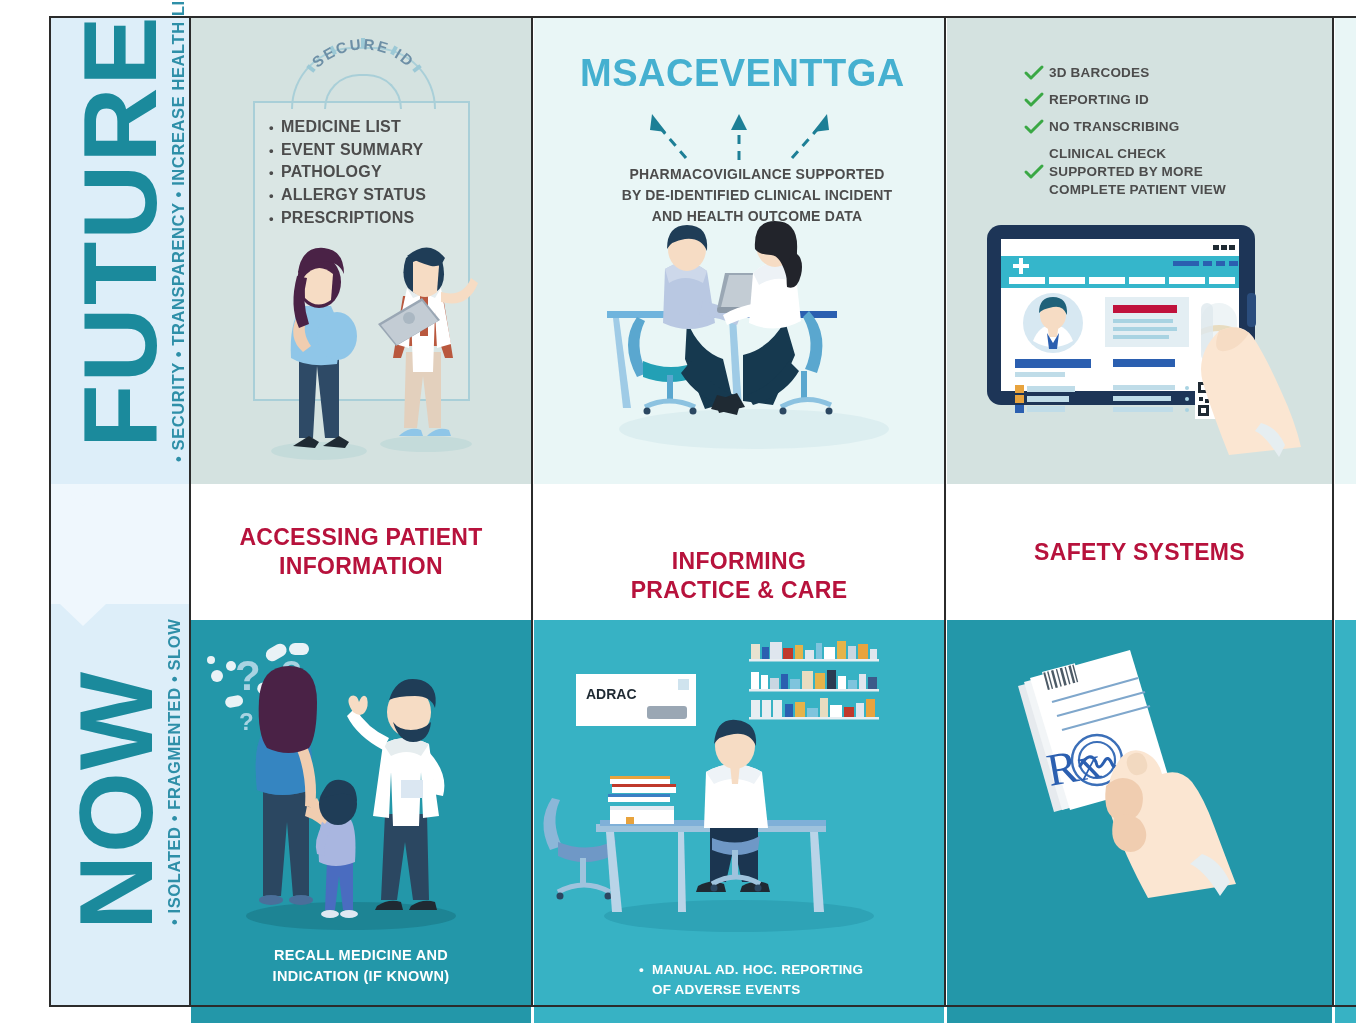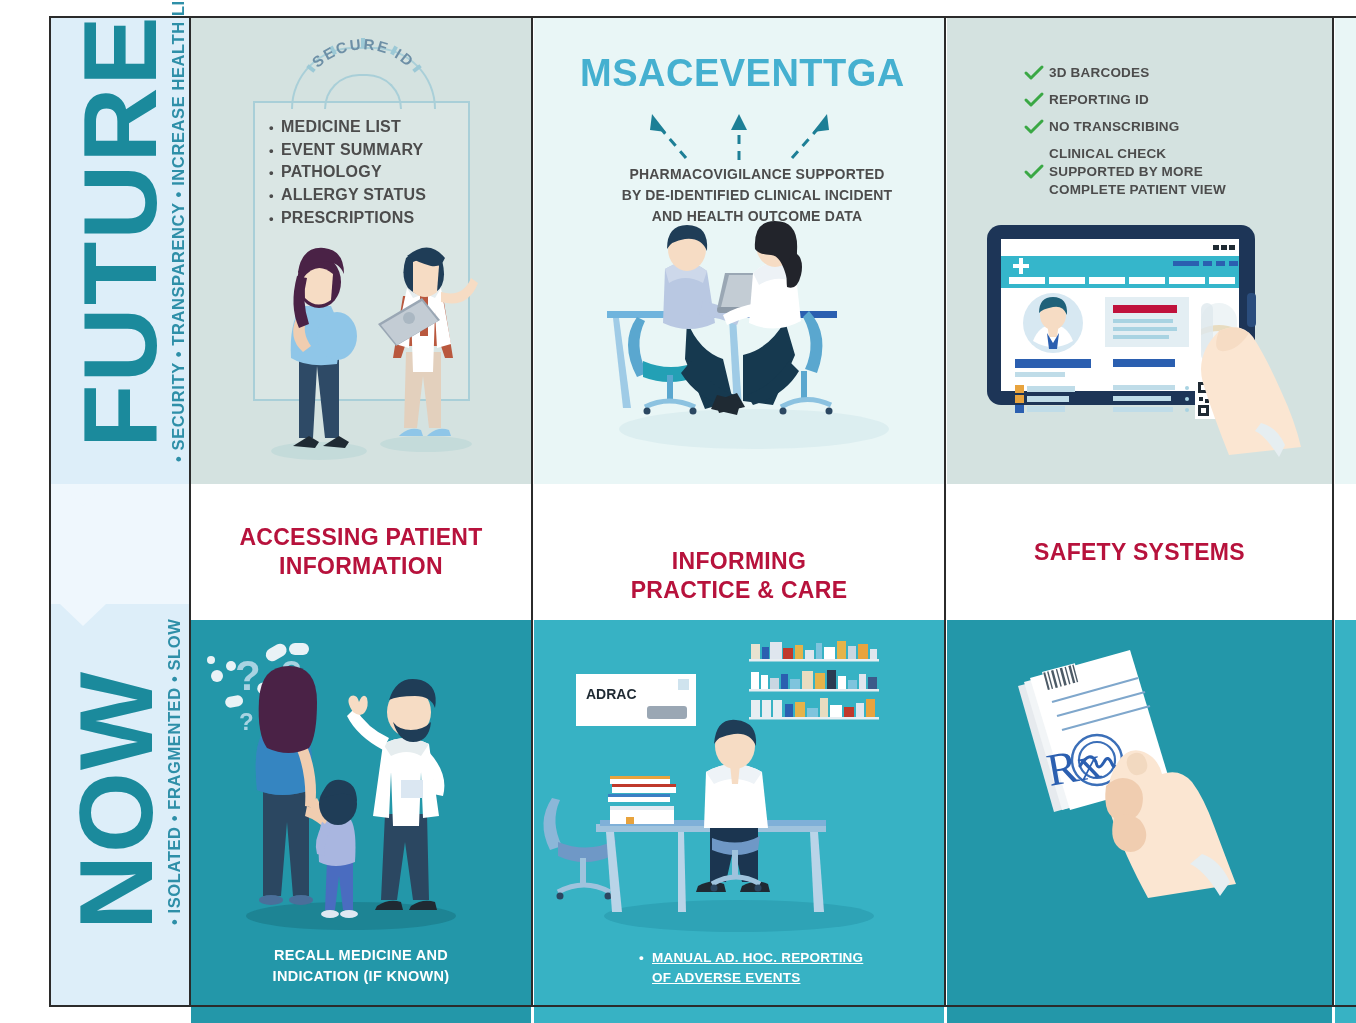--- a/index.html
+++ b/index.html
@@ -422,21 +422,21 @@
         <path d="M180 24 q2 -26 22 -24 q22 2 20 26 q-6 -14 -22 -12 q-16 2 -20 10 z" fill="#1f3d57"></path>
         <rect x="178" y="96" width="46" height="8" fill="#ffffff"></rect>
 
         <path d="M178 118 q26 10 48 -2 l-2 14 q-22 10 -46 0 z" fill="#6f98c6"></path>
         <rect x="198" y="130" width="6" height="26" fill="#9fc3dd"></rect>
         <path d="M178 164 q24 -14 48 0" stroke="#9fc3dd" stroke-width="5" fill="none"></path>
         <circle cx="180" cy="168" r="3.5" fill="#2b4761"></circle>
           <circle cx="224" cy="168" r="3.5" fill="#2b4761"></circle>
       </svg>
 
-      <ul class="now-list" style="left:105px; top:328px; width:230px;text-decoration:underline;">
+      <ul class="now-list" style="left:105px; top:340px; width:230px;">
         <li>MANUAL AD. HOC. REPORTING OF ADVERSE EVENTS</li>
       </ul>
     </div>
   </div>
 
   <div class="col col-3">
 
     <div class="band band-future bg-sage">
       <div class="check-list">
         <div class="check-item">

